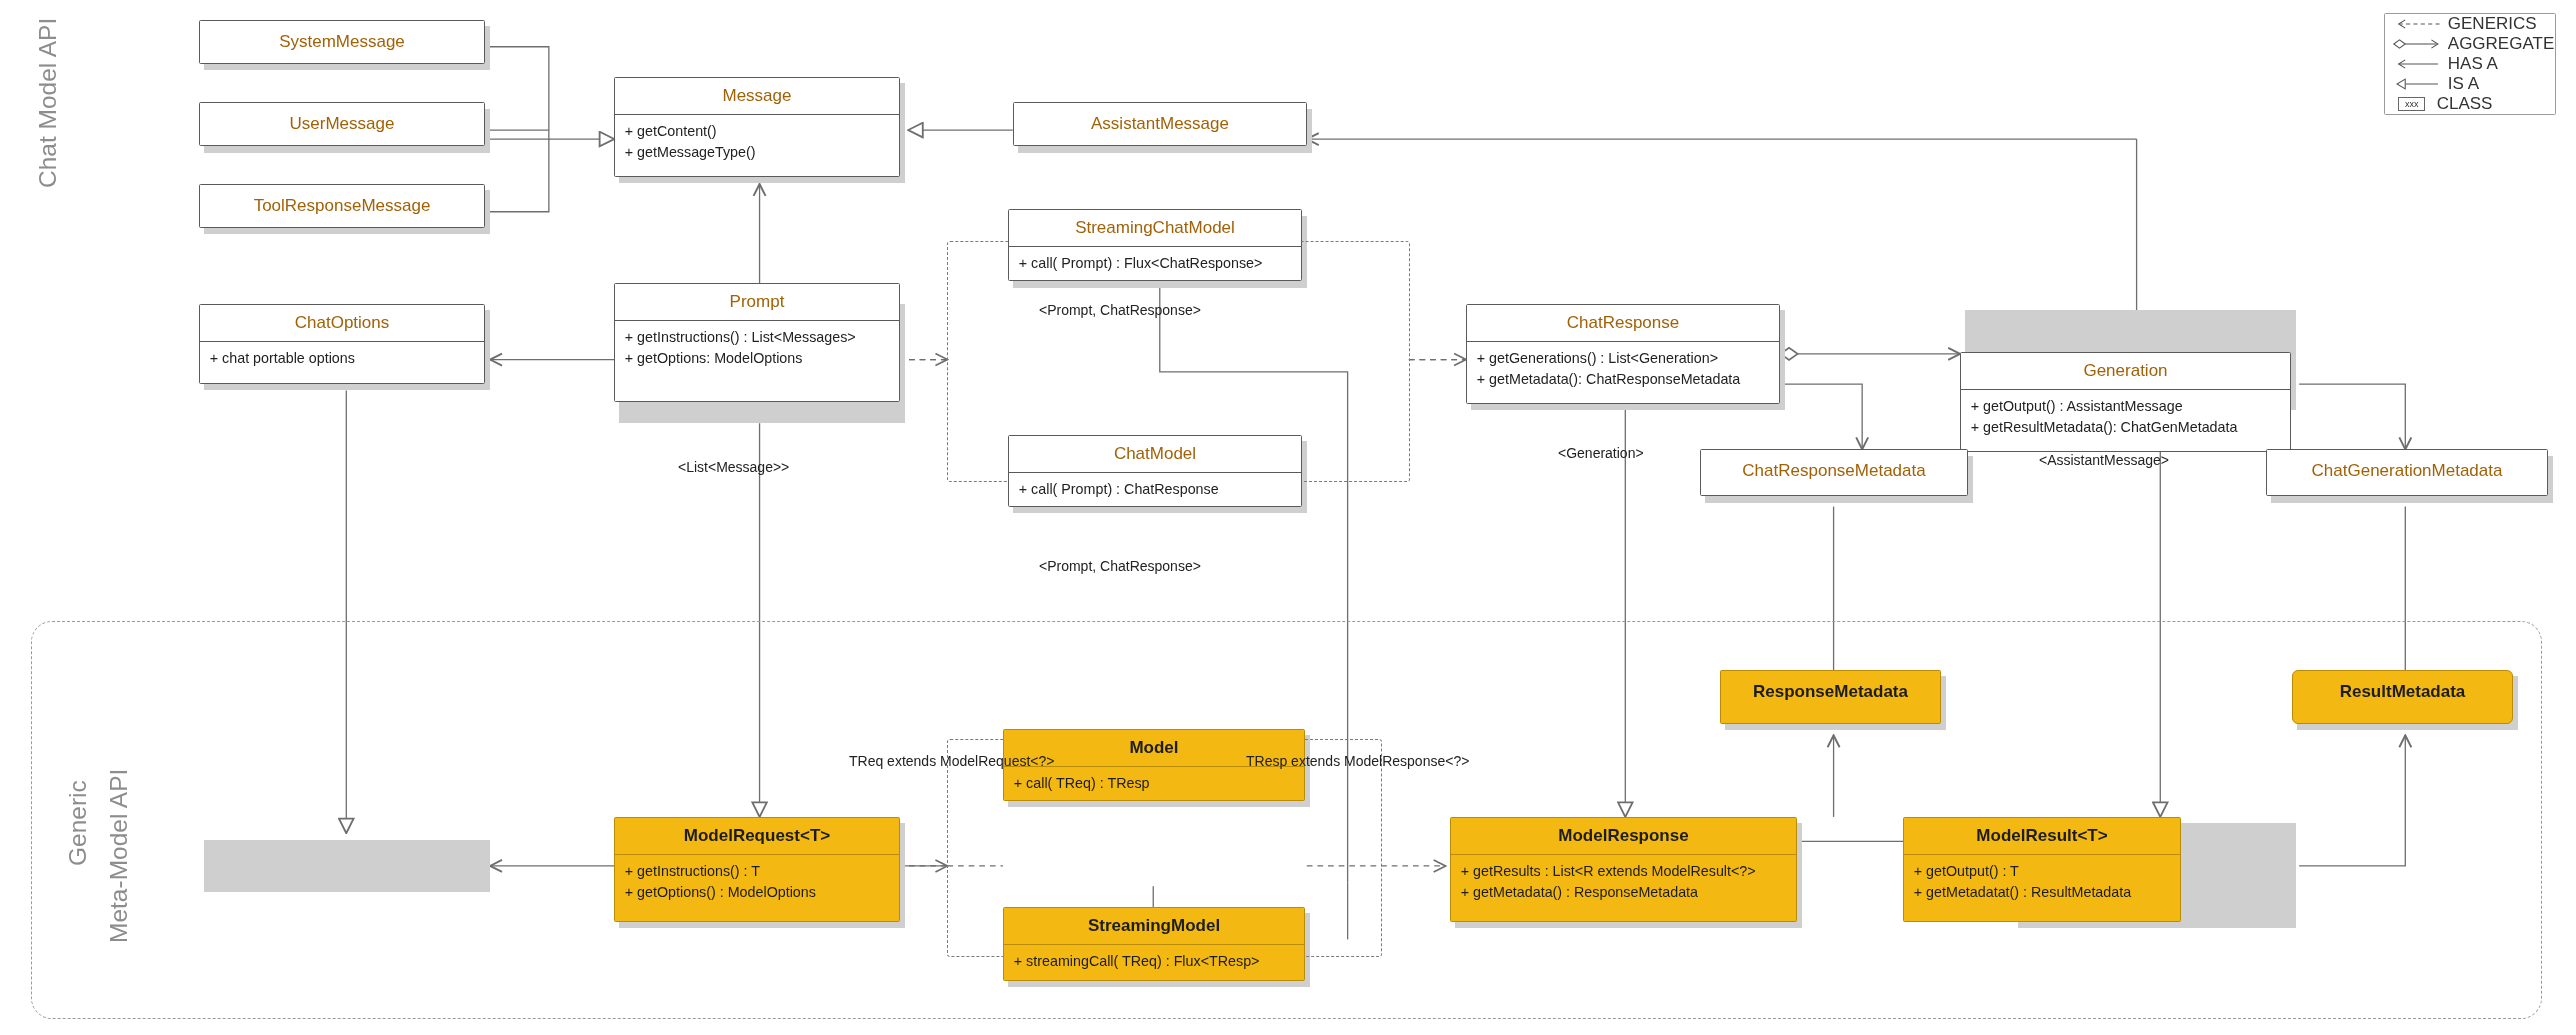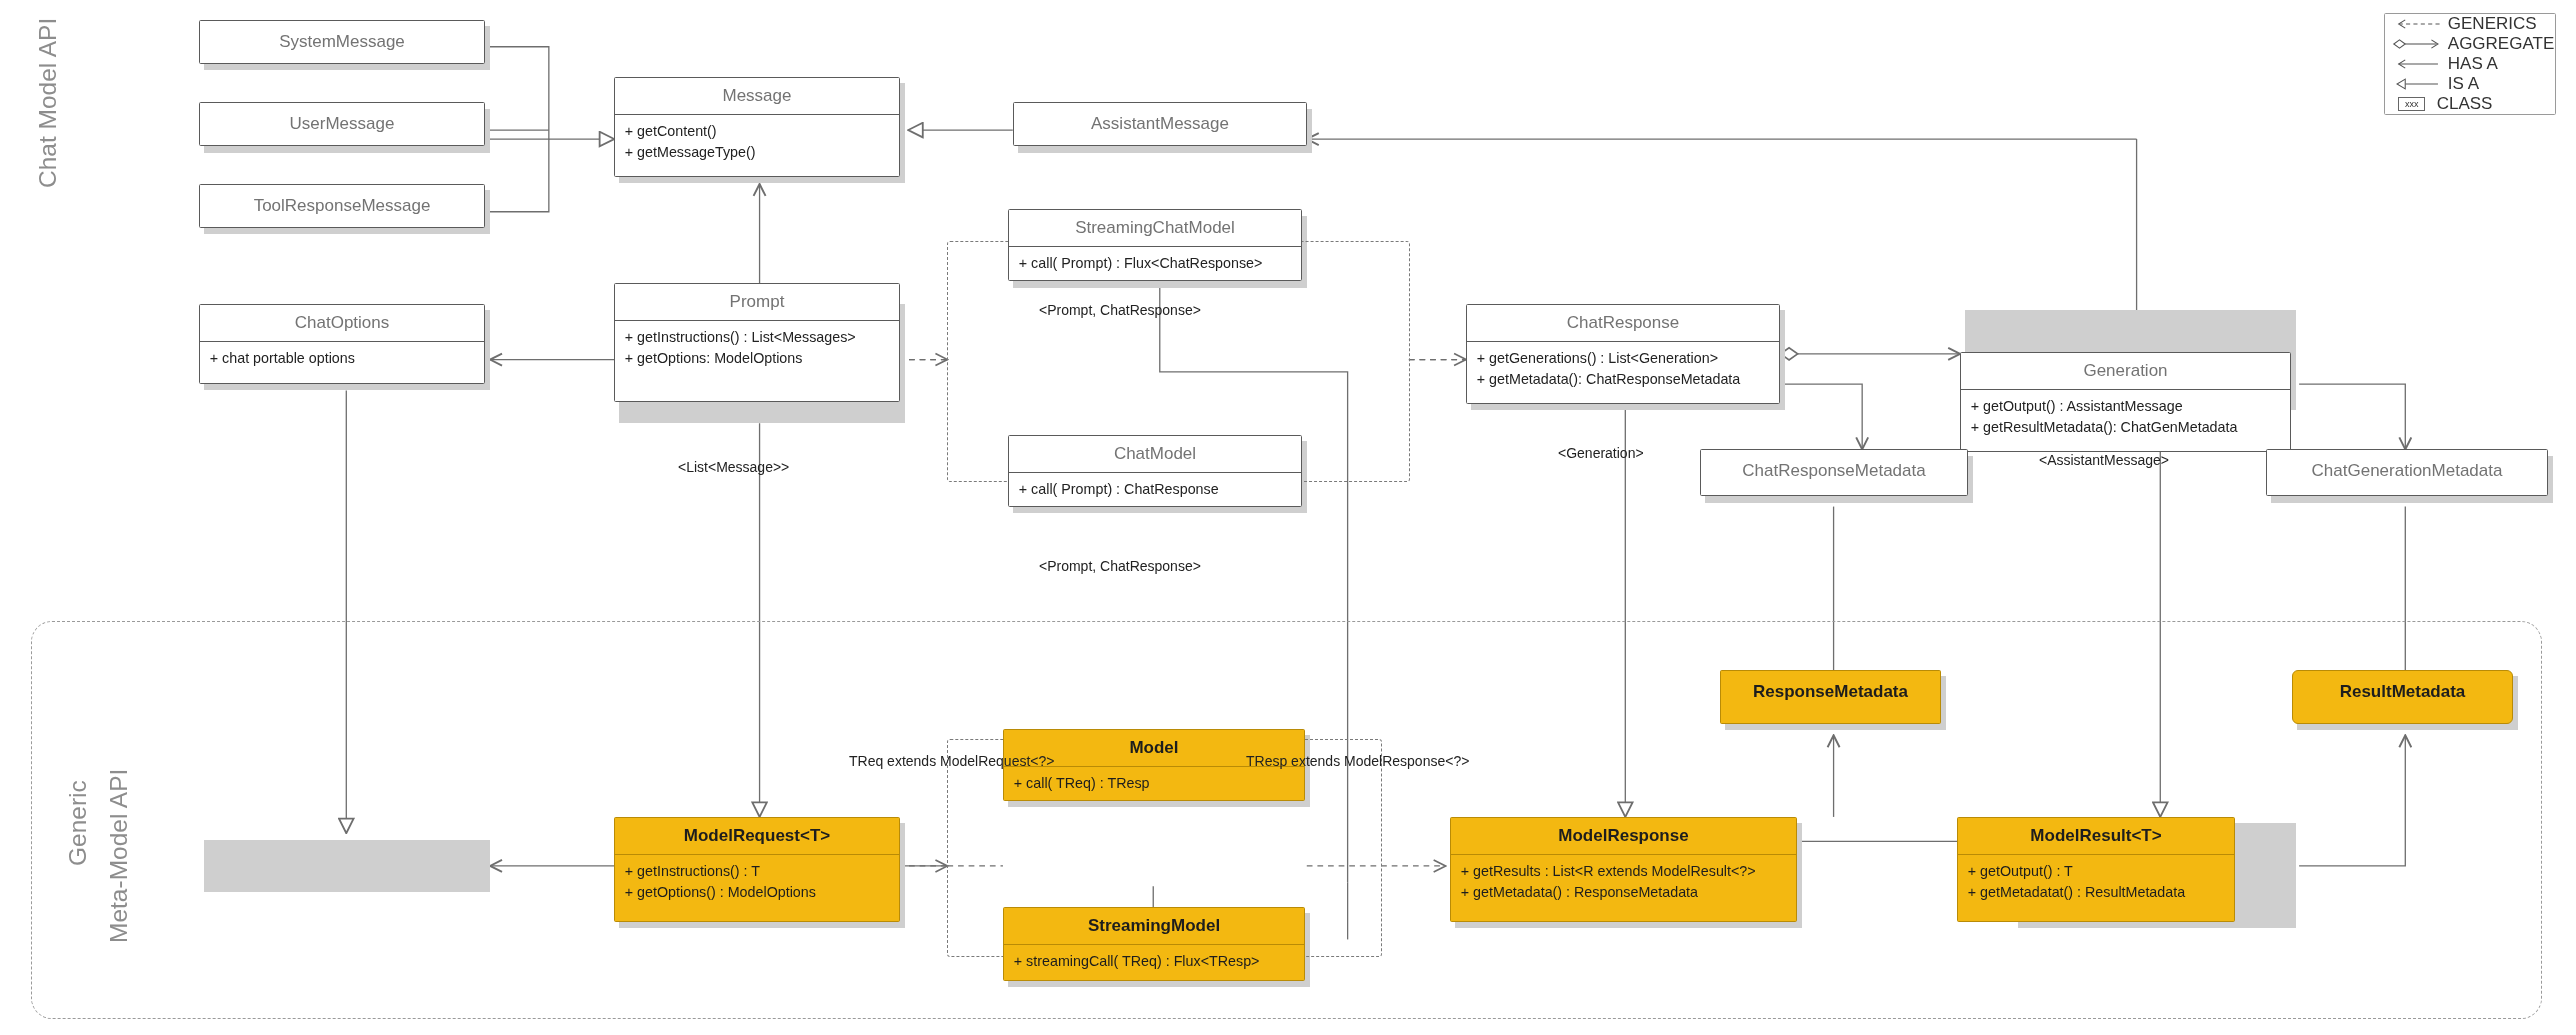--- a/index.html
+++ b/index.html
@@ -28,21 +28,21 @@
     position: absolute;
     box-sizing: border-box;
     border: 1.2px solid #5a5a5a;
     background: #ffffff;
     border-radius: 1.6px;
     z-index: 5;
   }
   .node .title {
     text-align: center;
     font-size: 17px;
-    color: #737373;
+    color: #a16207;
     padding: 8.2px 4.9px;
     white-space: nowrap;
   }
   .node.plain .title {
     padding: 11.4px 4.9px;
   }
   .node .members {
     border-top: 1.2px solid #5a5a5a;
     padding: 5.7px 9.8px 6.5px 9.8px;
   }
@@ -352,21 +352,21 @@
   <div class="shadow" style="left:1455px; top:823px; width:347px; height:105px;"></div>
   <div class="node yellow" style="left:1450px; top:817px; width:347px; height:105px;">
     <div class="title">ModelResponse</div>
     <div class="members">
       <div>+ getResults : List&lt;R extends ModelResult&lt;?&gt;</div>
       <div>+ getMetadata() : ResponseMetadata</div>
     </div>
   </div>
 
   <div class="shadow" style="left:2018px; top:823px; width:278px; height:105px;"></div>
-  <div class="node yellow" style="left:1957px; top:817px; width:278px; height:105px;">
+  <div class="node yellow" style="left:1903px; top:817px; width:278px; height:105px;">
     <div class="title">ModelResult&lt;T&gt;</div>
     <div class="members">
       <div>+ getOutput() : T</div>
       <div>+ getMetadatat() : ResultMetadata</div>
     </div>
   </div>
 
   <div class="shadow" style="left:1725px; top:676px; width:221px; height:54px;"></div>
   <div class="node yellow plain" style="left:1720px; top:670px; width:221px; height:54px;">
     <div class="title">ResponseMetadata</div>

